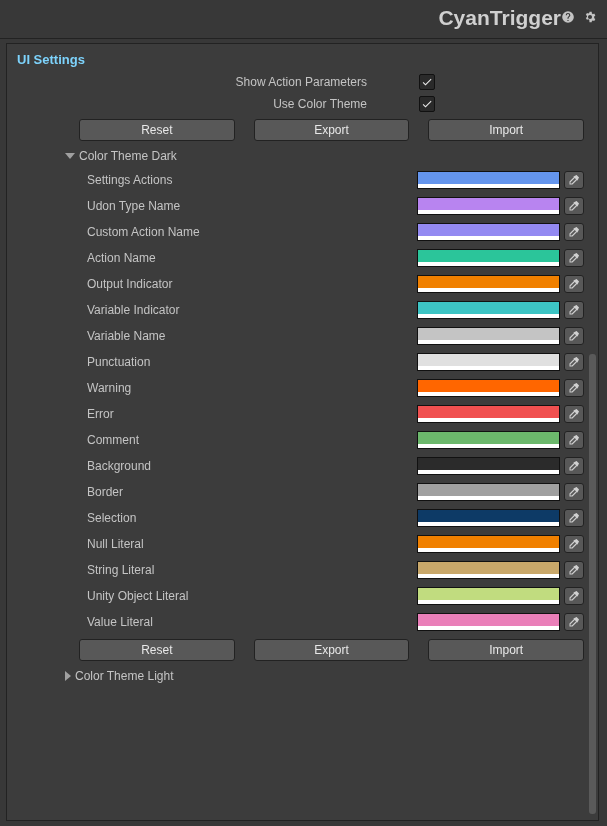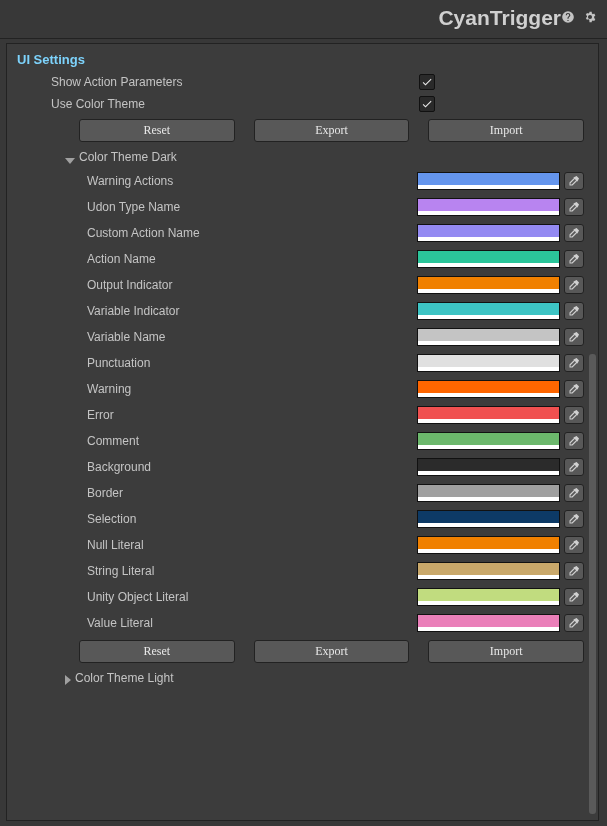--- a/index.html
+++ b/index.html
@@ -42,20 +42,21 @@
   .section-title {
     color: #7dd3fc;
     font-weight: bold;
     font-size: 13px;
     padding: 8px 10px 4px 10px;
   }
   .row {
     display: flex;
     align-items: center;
     padding: 3px 0 3px 0;
+    text-align: right;
   }
   .label {
     flex: 0 0 360px;
     padding-left: 44px;
     color: #c4c4c4;
   }
   .checkbox {
     width: 16px;
     height: 16px;
     background: #2a2a2a;
@@ -64,39 +65,38 @@
     display: flex;
     align-items: center;
     justify-content: center;
     margin-left: 52px;
   }
   .checkbox svg { width: 12px; height: 12px; }
   .button-row {
     display: flex;
     gap: 19px;
     padding: 4px 14px 4px 72px;
-    font-family: Liberation Serif, serif;
   }
   .button-row.second {
     padding-left: 72px;
   }
   .btn {
     flex: 1;
     background: #585858;
     border: 1px solid #222;
     border-radius: 3px;
     color: #e8e8e8;
     text-align: center;
     padding: 3px 0;
     font-size: 12px;
     cursor: pointer;
   }
   .foldout {
     display: flex;
-    align-items: flex-end;
+    align-items: center;
     padding: 4px 0 4px 58px;
     color: #c4c4c4;
     cursor: pointer;
   }
   .foldout .tri {
     width: 0; height: 0;
     margin-right: 4px;
   }
   .tri.down {
     border-left: 5px solid transparent;
@@ -209,21 +209,21 @@
     <div class="btn">Import</div>
   </div>
 
   <div class="foldout">
     <span class="tri down"></span>
     <span>Color Theme Dark</span>
   </div>
 
   <div id="color-list">
       <div class="color-row">
-        <span class="color-label">Warning Actions</span>
+        <span class="color-label">Settings Actions</span>
         <div class="color-field">
           <div class="color-swatch" style="background: rgb(100, 149, 237);"></div>
           <div class="color-alpha"></div>
         </div>
         <div class="eyedropper">
           <svg viewBox="0 0 24 24" width="12" height="12" fill="#d0d0d0">
             <path d="M17.66 2.34a1.5 1.5 0 00-2.12 0l-2.1 2.1-1.06-1.06-1.41 1.41 1.06 1.06L3 15v6h6l9.03-9.03 1.06 1.06 1.41-1.41-1.06-1.06 2.1-2.1a1.5 1.5 0 000-2.12l-3.88-3.88zM7.59 19H5v-2.59l8.5-8.5 2.59 2.59L7.59 19z"></path>
           </svg>
         </div>
       </div>

